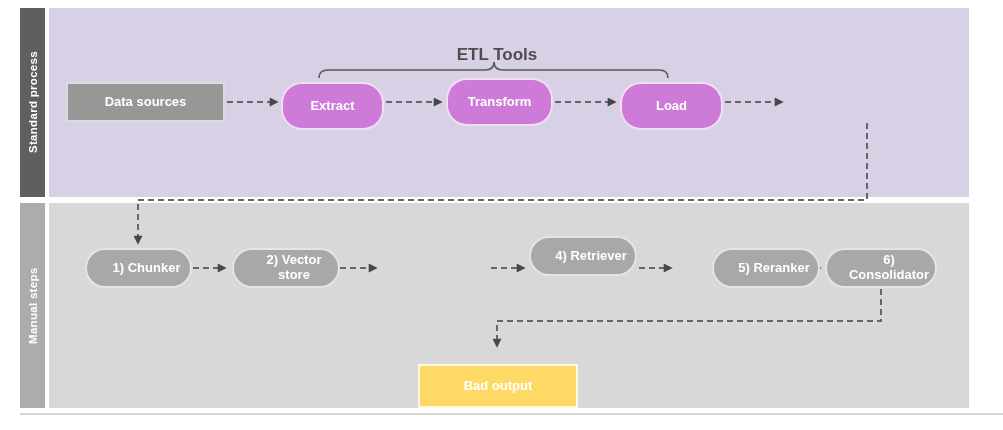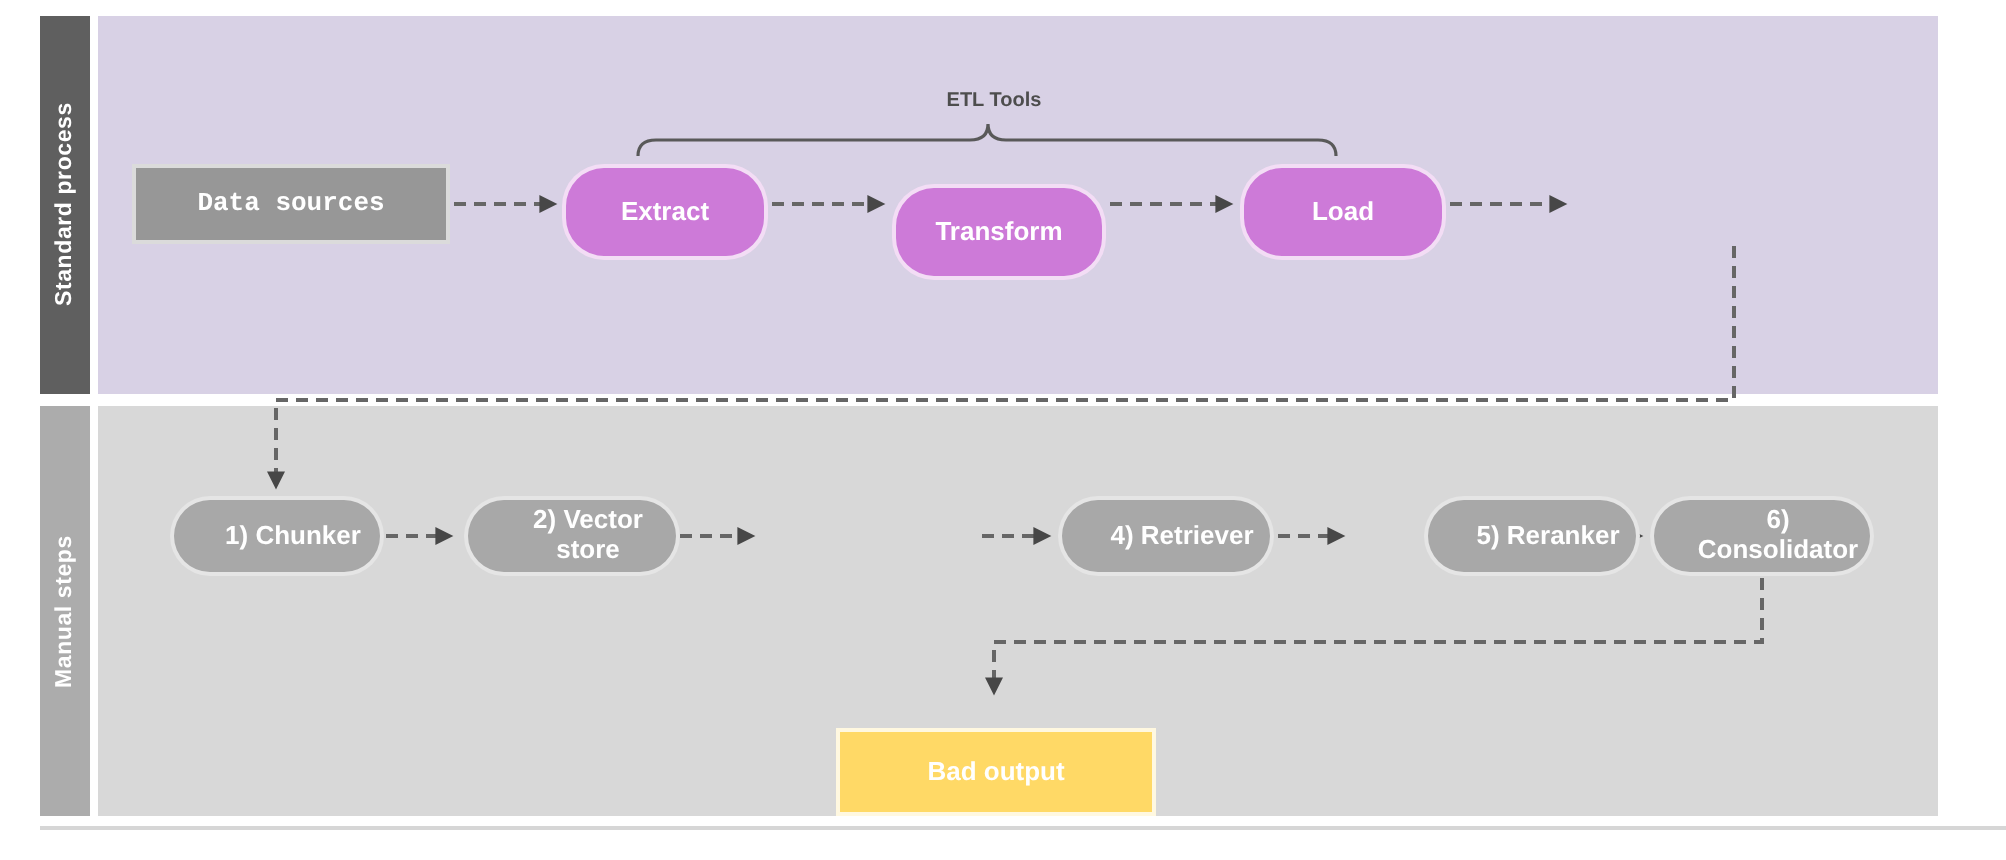--- a/index.html
+++ b/index.html
@@ -45,21 +45,20 @@
     font-weight: bold;
     font-size: 13px;
     line-height: 1.15;
     text-align: center;
     z-index: 3;
   }
   .rect {
     height: 40px;
     background: var(--gray-node-bg, #979797);
     border: 2px solid rgba(255,255,255,0.65);
-    font-family: Liberation Mono, monospace;
   }
   .pill-etl {
     height: 48px;
     background: var(--etl-node-bg, #cd7ad8);
     border: 2px solid rgba(255,255,255,0.75);
     border-radius: 21px;
   }
   .pill-manual {
     height: 40px;
     background: var(--manual-node-bg, #a8a8a8);
@@ -73,21 +72,21 @@
     border: 2px solid rgba(255,255,255,0.8);
   }
   .brace-label {
     position: absolute;
     left: 432px;
     top: 45px;
     width: 130px;
     text-align: center;
     color: #4d4d4d;
     font-weight: bold;
-    font-size: 10px;
+    font-size: 17px;
     z-index: 3;
   }
   #wires {
     position: absolute;
     left: 0; top: 0;
     width: 1003px; height: 430px;
     z-index: 2;
     pointer-events: none;
   }
   .bottom-rule {
@@ -136,34 +135,34 @@
   </svg>
 
   <div class="brace-label">ETL Tools</div>
 
   <div class="node rect" style="left:66px; top:82px; width:159px;">
     <span class="lbl">Data sources</span>
   </div>
   <div class="node pill-etl" style="left:281px; top:82px; width:103px;">
     <span class="lbl">Extract</span>
   </div>
-  <div class="node pill-etl" style="left:446px; top:92px; width:107px;justify-content:center;">
+  <div class="node pill-etl" style="left:446px; top:78px; width:107px;justify-content:center;">
     <span class="lbl">Transform</span>
   </div>
   <div class="node pill-etl" style="left:620px; top:82px; width:103px;">
     <span class="lbl">Load</span>
   </div>
 
   <div class="node pill-manual" style="left:85px; top:248px; width:107px;">
     <span class="lbl">1) Chunker</span>
   </div>
   <div class="node pill-manual" style="left:232px; top:248px; width:108px;">
     <span class="lbl">2) Vector store</span>
   </div>
-  <div class="node pill-manual" style="left:529px; top:248px; width:108px;justify-content:center;">
+  <div class="node pill-manual" style="left:529px; top:236px; width:108px;justify-content:center;">
     <span class="lbl">4) Retriever</span>
   </div>
   <div class="node pill-manual" style="left:712px; top:248px; width:108px;">
     <span class="lbl">5) Reranker</span>
   </div>
   <div class="node pill-manual" style="left:825px; top:248px; width:112px;">
     <span class="lbl">6) Consolidator</span>
   </div>
 
   <div class="node rect-output" style="left:418px; top:351px; width:160px;margin-top:13px;">

